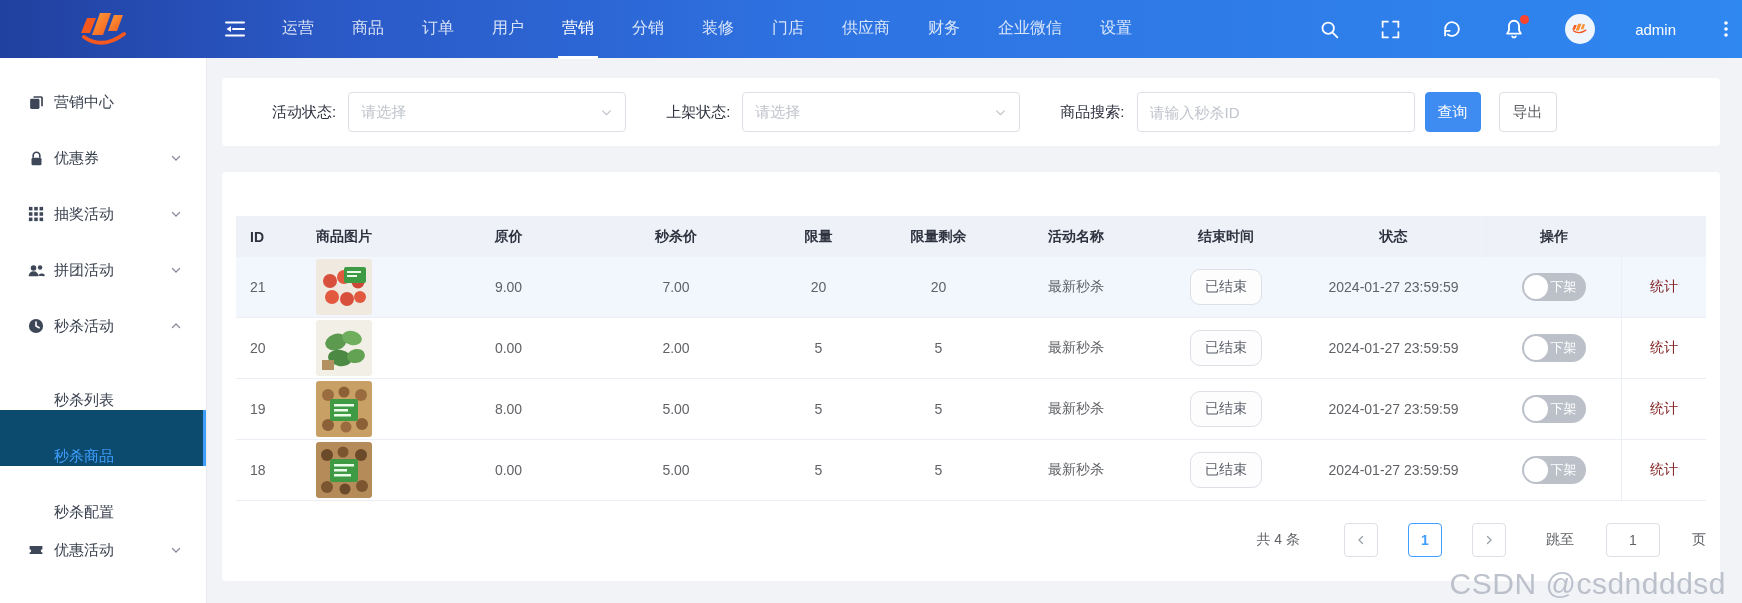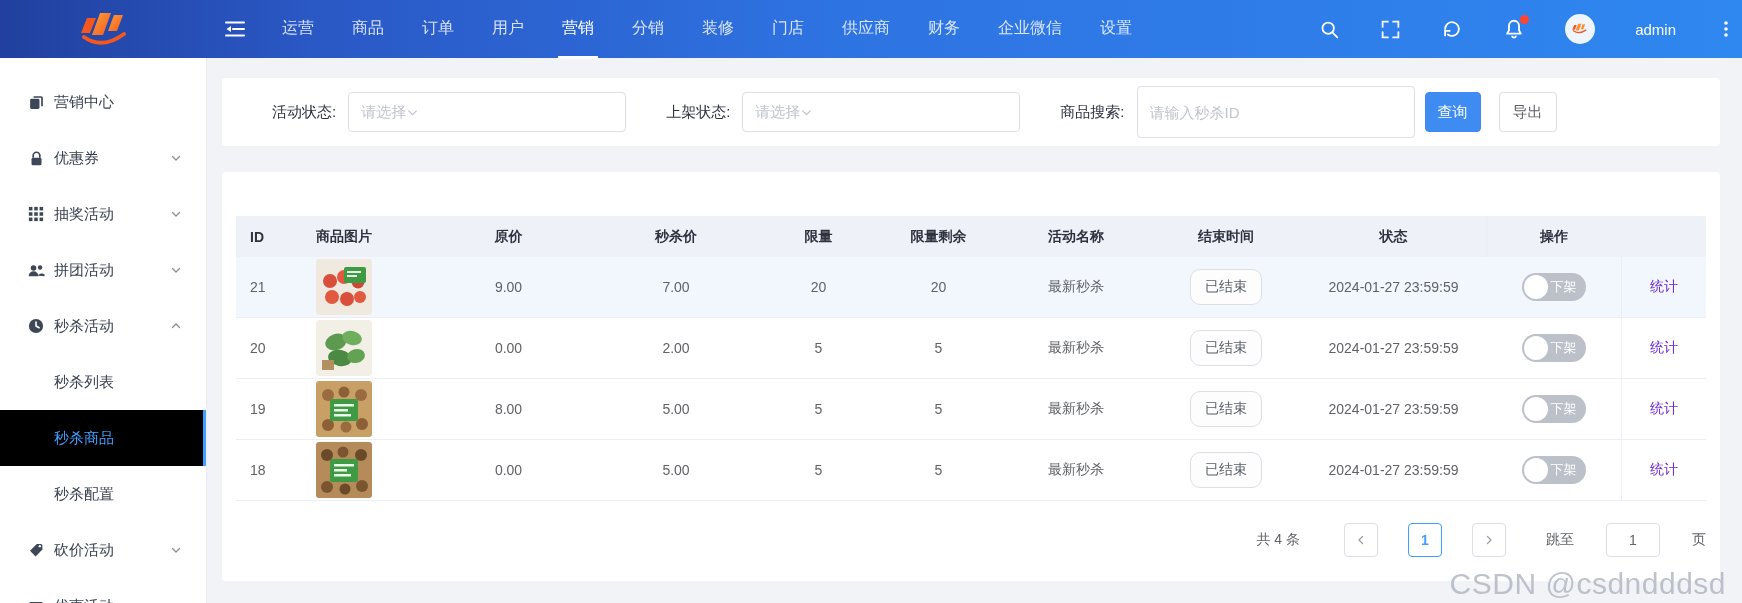--- a/index.html
+++ b/index.html
@@ -23,37 +23,37 @@
   .nav-user { color:#fff; font-size:15px; cursor:pointer; }
   .kebab { display:flex; cursor:pointer; margin-left:2px; }
 
   
   .layout { display:flex; height:545px; }
   .sidebar { flex:0 0 207px; background:#fff; border-right:1px solid #e9eaee; padding-top:16px; overflow:hidden; }
   .side-item { height:56px; display:flex; align-items:center; padding:0 24px 0 27px;
     font-size:15px; color:#39404f; cursor:pointer; position:relative; }
   .side-item .s-ic { width:18px; display:flex; justify-content:center; margin-right:9px; color:#3e4757; }
   .side-item .chev { margin-left:auto; display:flex; color:#8a8f9a; }
-  .side-sub { height:56px; display:flex; align-items:center; padding-left:54px;
+  .side-sub { height:56px; display:flex; align-items:flex-end; padding-left:54px;
     font-size:15px; color:#39404f; cursor:pointer; position:relative; }
-  .side-sub.active { color:#409eff; background:#000000; }
+  .side-sub.active { color:#409eff; background:#0c4a6e; }
   .side-sub.active::after { content:''; position:absolute; right:0; top:0; bottom:0; width:3px; background:#409eff; }
 
   
   .main { flex:1; position:relative; padding:0 22px 0 15px; overflow:hidden; }
 
   .filter-card { margin-top:20px; height:68px; background:#fff; border-radius:4px;
     display:flex; align-items:center; padding-left:50px; }
   .f-item { display:flex; align-items:center; }
   .f-item + .f-item { margin-left:40px; }
   .f-label { font-size:15px; color:#2f3340; margin-right:12px; white-space:nowrap; }
   .sel { width:278px; height:40px; border:1px solid #dcdfe6; border-radius:4px; background:#fff;
-    display:flex; align-items:center; padding:0 12px; cursor:pointer; }
+    display:flex; align-items:center; justify-content:space-between; padding:0 12px; cursor:pointer; }
   .sel .ph { font-size:15px; color:#c0c4cc; }
-  .txt-input { width:278px; height:52px; border:1px solid #dcdfe6; border-radius:4px;
+  .txt-input { width:278px; height:40px; border:1px solid #dcdfe6; border-radius:4px;
     padding:9px 12px; font-size:15px; color:#606266; outline:none; font-family:inherit; }
   .txt-input::placeholder { color:#c0c4cc; }
   .btn { height:40px; border-radius:4px; font-size:15px; cursor:pointer; font-family:Liberation Serif, serif; }
   .btn-primary { width:56px; margin-left:10px; background:#3e8bf2; border:1px solid #3e8bf2; color:#fff; }
   .btn-plain { width:58px; margin-left:18px; background:#fff; border:1px solid #dcdfe6; color:#606266; }
 
   .table-card { margin-top:26px; background:#fff; border-radius:4px; padding:44px 14px 0; height:409px; }
   .t-row { display:grid; grid-template-columns:60px 130px 165px 170px 115px 125px 150px 150px 185px 135px 85px;
     align-items:center; border-bottom:1px solid #ebeef5; }
   .t-head { height:41px; background:#eef1f7; border-bottom:none; }
@@ -63,21 +63,21 @@
   .t-head .cell { font-weight:bold; color:#2f3340; }
   .cell.a-left { justify-content:flex-start; padding-left:14px; }
   .cell.a-img { justify-content:flex-start; padding-left:20px; }
   .cell.op { border-left:1px solid #ebeef5; }
   .prod-img { width:56px; height:56px; border-radius:3px; overflow:hidden; display:block; }
   .tag-ended { padding:8px 14px; background:#fdfdfe; border:1px solid #dcdfe6; border-radius:10px;
     font-size:14px; color:#5b6069; white-space:nowrap; }
   .switch { position:relative; width:64px; height:28px; border-radius:14px; background:#bcc0c9; cursor:pointer; flex:0 0 auto; }
   .switch .knob { position:absolute; left:2px; top:2px; width:24px; height:24px; border-radius:50%; background:#fff; }
   .switch .sw-label { position:absolute; right:9px; top:50%; transform:translateY(-50%); color:#fff; font-size:13px; }
-  .link { color:#6d28d9; font-size:14px; cursor:pointer; text-decoration:none; }
+  .link { color:#7f1d1d; font-size:14px; cursor:pointer; text-decoration:none; }
 
   .pager { height:78px; display:flex; align-items:center; justify-content:flex-end; font-size:14px; color:#606266;gap:22px; }
   .pg-total { margin-right:14px; }
   .pg-btn { width:34px; height:34px; border:1px solid #dcdfe6; border-radius:4px; background:#fff;
     display:flex; align-items:center; justify-content:center; color:#9ba0a8; cursor:pointer; margin-left:8px; }
   .pg-btn.cur { border-color:#409eff; color:#409eff; font-weight:bold; font-size:14px; }
   .pg-jump { margin-left:18px; }
   .jump-input { width:54px; height:34px; border:1px solid #dcdfe6; border-radius:4px; margin:0 10px;
     text-align:center; font-size:14px; color:#606266; outline:none; font-family:inherit; }
   .pg-unit { white-space:nowrap; }
@@ -256,34 +256,20 @@
     </div>
     <div class="side-sub active">
       <span>秒杀商品</span>
     </div>
     <div class="side-sub">
       <span>秒杀配置</span>
     </div>
     <div class="side-item">
       <span class="s-ic">
         <svg width="16" height="16" viewBox="0 0 20 20">
-            <path d="M2.5 11 L11 2.5 h5 a2 2 0 0 1 2 2 v5 L9.5 18 z" fill="#3e4757"></path>
-          <circle cx="14.8" cy="5.2" r="1.5" fill="#fff"></circle>
-          </svg>
-      </span>
-      <span>砍价活动</span>
-      <span class="chev">
-        <svg width="12" height="12" viewBox="0 0 24 24" fill="none" stroke="currentColor" stroke-width="2.6" stroke-linecap="round">
-            <polyline points="5,9 12,16 19,9"></polyline>
-          </svg>
-      </span>
-    </div>
-    <div class="side-item">
-      <span class="s-ic">
-        <svg width="16" height="16" viewBox="0 0 20 20">
             <path d="M2 5 h16 v4 a2 2 0 0 0 0 4 v2 H2 v-2 a2 2 0 0 0 0 -4 z" fill="#3e4757"></path>
           </svg>
       </span>
       <span>优惠活动</span>
       <span class="chev">
         <svg width="12" height="12" viewBox="0 0 24 24" fill="none" stroke="currentColor" stroke-width="2.6" stroke-linecap="round">
             <polyline points="5,9 12,16 19,9"></polyline>
           </svg>
       </span>
     </div>

